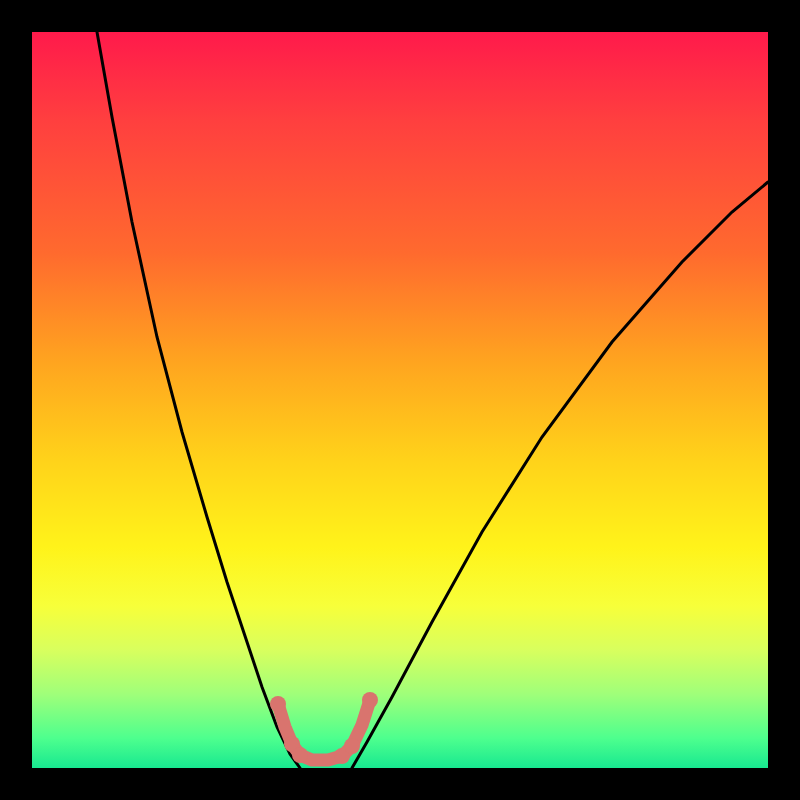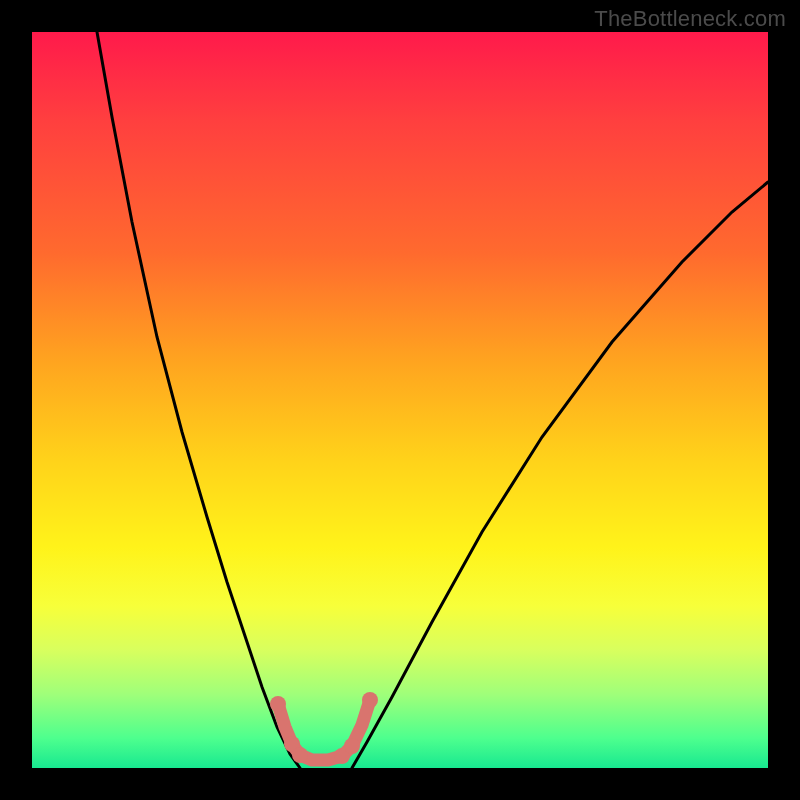--- a/index.html
+++ b/index.html
@@ -56,21 +56,20 @@
     top: 0;
     width: 736px;
     height: 736px;
     overflow: visible;
   }
 </style>
 </head>
 <body>
 
 <div class="frame">
-  <div class="watermark">TheBottleneck.com</div>
 
   <div class="plot">
     <svg class="curves" viewBox="0 0 736 736" preserveAspectRatio="none">
       <path id="left-curve" fill="none" stroke-width="3" stroke-linecap="round" d="M65 0 L80 85 L100 190 L125 305 L150 400 L175 485 L195 550 L215 610 L230 655 L245 695 L258 722 L268 736" stroke="#000000"></path>
       <path id="right-curve" fill="none" stroke-width="3" stroke-linecap="round" d="M320 736 L335 710 L360 665 L400 590 L450 500 L510 405 L580 310 L650 230 L700 180 L736 150" stroke="#000000"></path>
       <path id="valley-line" fill="none" stroke-width="13" stroke-linecap="round" stroke-linejoin="round" d="M246 672 L253 695 L260 712 L268 723 L280 728 L296 728 L310 724 L320 714 L330 693 L338 668" stroke="#d9746e"></path>
       <g id="valley-dots">
           <circle cx="246" cy="672" r="8" fill="#d9746e"></circle>
           <circle cx="260" cy="712" r="8" fill="#d9746e"></circle>
           <circle cx="268" cy="723" r="8" fill="#d9746e"></circle>

